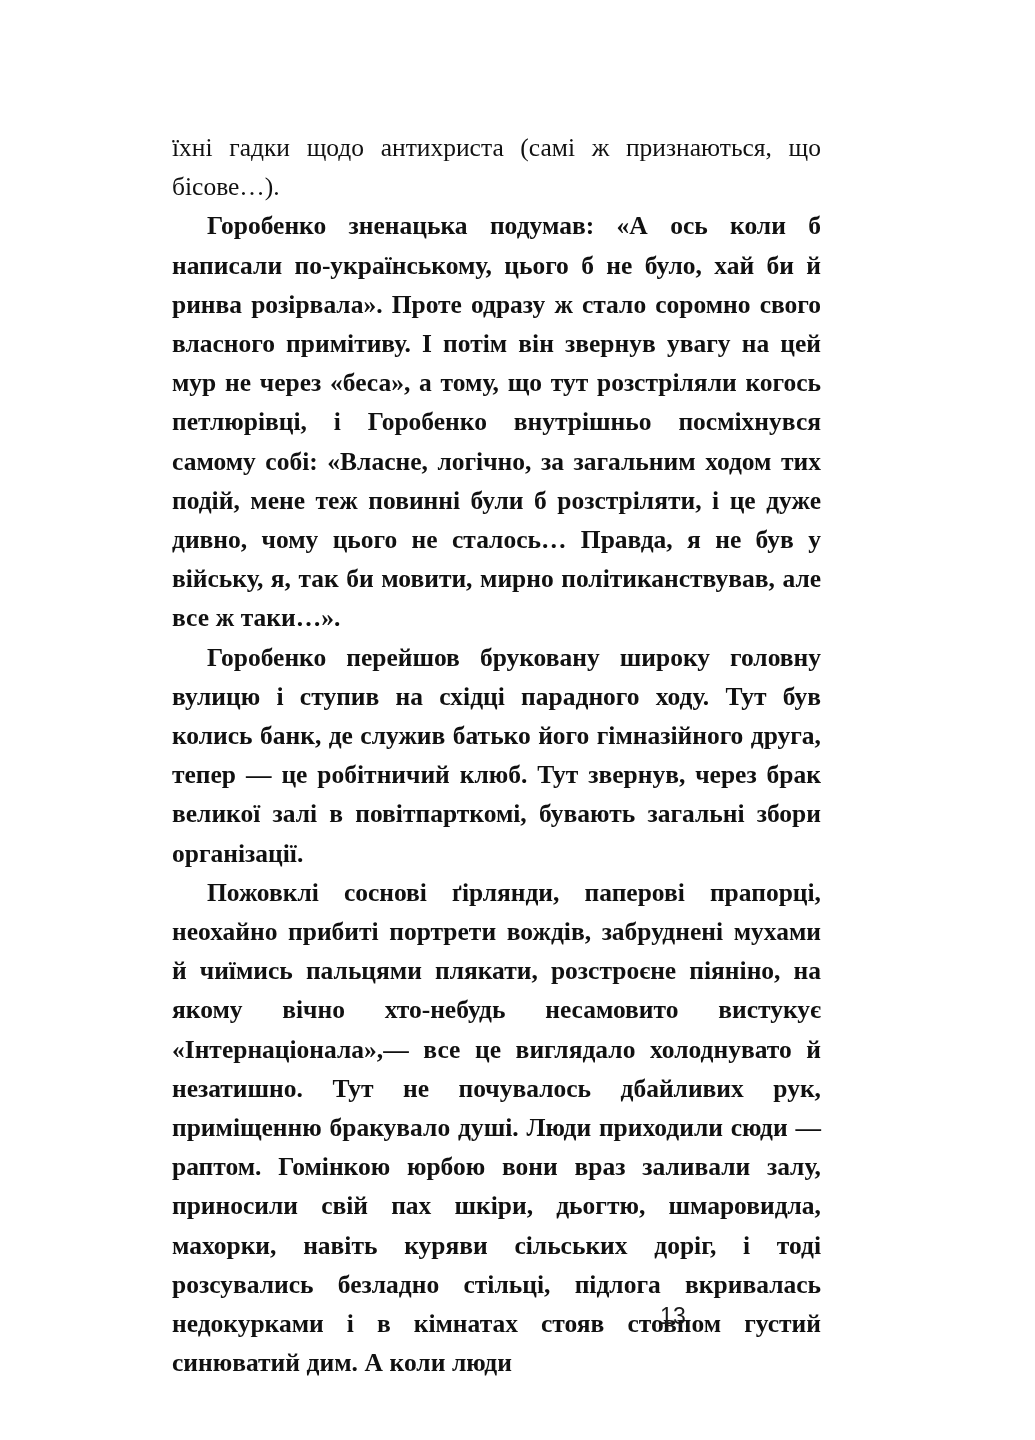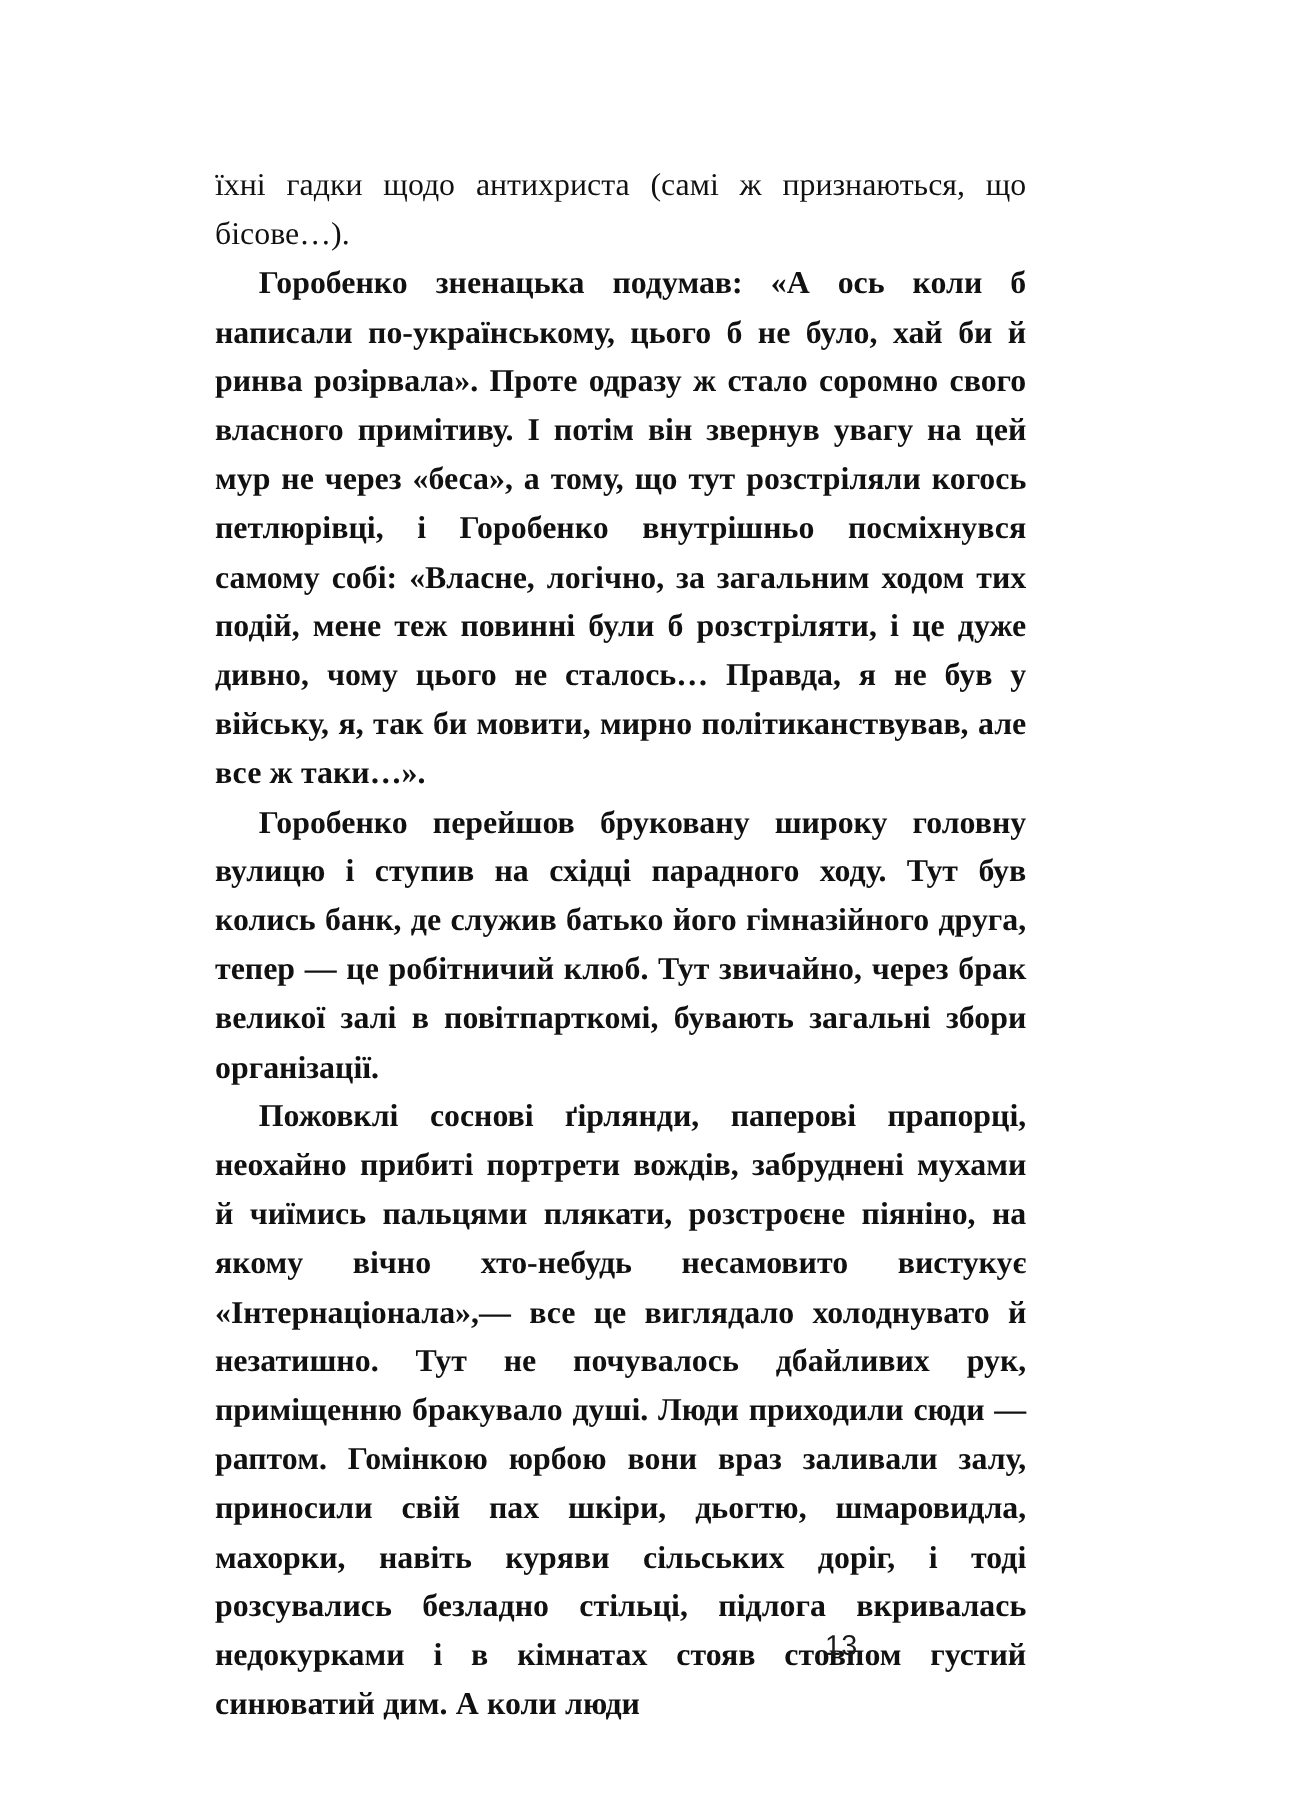--- a/index.html
+++ b/index.html
@@ -57,19 +57,19 @@
   }
 </style>
 </head>
 <body>
 
 <div class="page">
 
   <div class="text-column">
     <p class="para continuation">їхні гадки щодо антихриста (самі ж признаються, що бісове…).</p>
     <p class="para indented">Горобенко зненацька подумав: «А ось коли б написали по-українському, цього б не було, хай би й ринва розірвала». Проте одразу ж стало соромно свого власного примітиву. І потім він звернув увагу на цей мур не через «беса», а тому, що тут розстріляли когось петлюрівці, і Горобенко внутрішньо посміхнувся самому собі: «Власне, логічно, за загальним ходом тих подій, мене теж повинні були б розстріляти, і це дуже дивно, чому цього не сталось… Правда, я не був у війську, я, так би мовити, мирно політиканствував, але все ж таки…».</p>
-    <p class="para indented">Горобенко перейшов бруковану широку головну вулицю і ступив на східці парадного ходу. Тут був колись банк, де служив батько його гімназійного друга, тепер — це робітничий клюб. Тут звичайно, через брак великої залі в повітпарткомі, бувають загальні збори організації.</p>
+    <p class="para indented">Горобенко перейшов бруковану широку головну вулицю і ступив на східці парадного ходу. Тут був колись банк, де служив батько його гімназійного друга, тепер — це робітничий клюб. Тут звернув, через брак великої залі в повітпарткомі, бувають загальні збори організації.</p>
     <p class="para indented">Пожовклі соснові ґірлянди, паперові прапорці, неохайно прибиті портрети вождів, забруднені мухами й чиїмись пальцями плякати, розстроєне піяніно, на якому вічно хто-небудь несамовито вистукує «Інтернаціонала»,— все це виглядало холоднувато й незатишно. Тут не почувалось дбайливих рук, приміщенню бракувало душі. Люди приходили сюди — раптом. Гомінкою юрбою вони враз заливали залу, приносили свій пах шкіри, дьогтю, шмаровидла, махорки, навіть куряви сільських доріг, і тоді розсувались безладно стільці, підлога вкривалась недокурками і в кімнатах стояв стовпом густий синюватий дим. А коли люди</p>
   </div>
 
   <div class="page-number">13</div>
 
 </div>
 
 </body></html>

